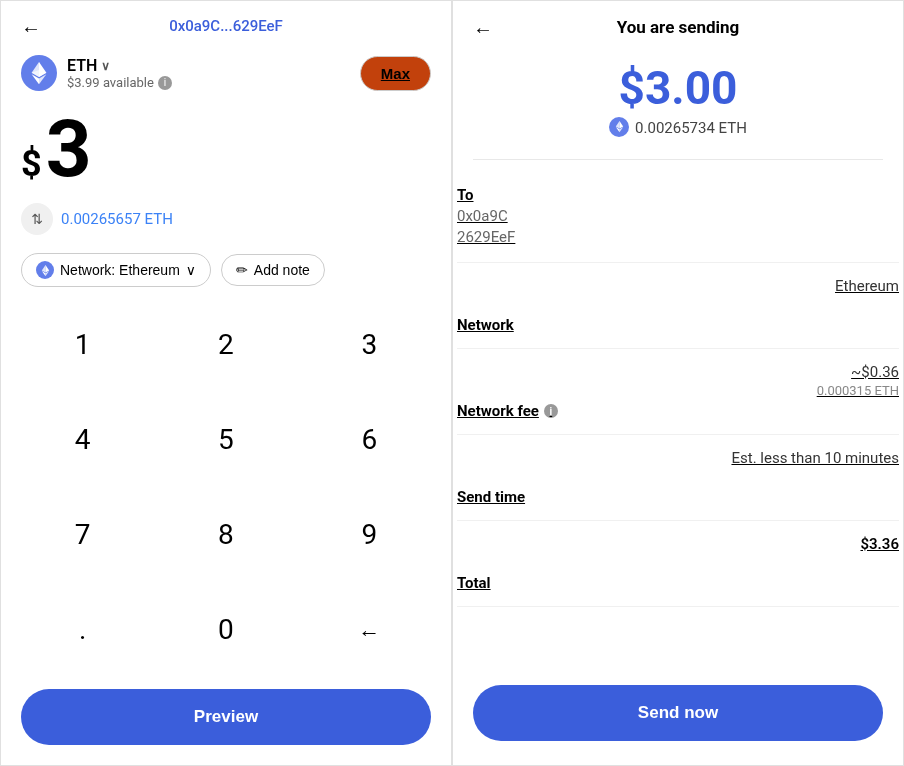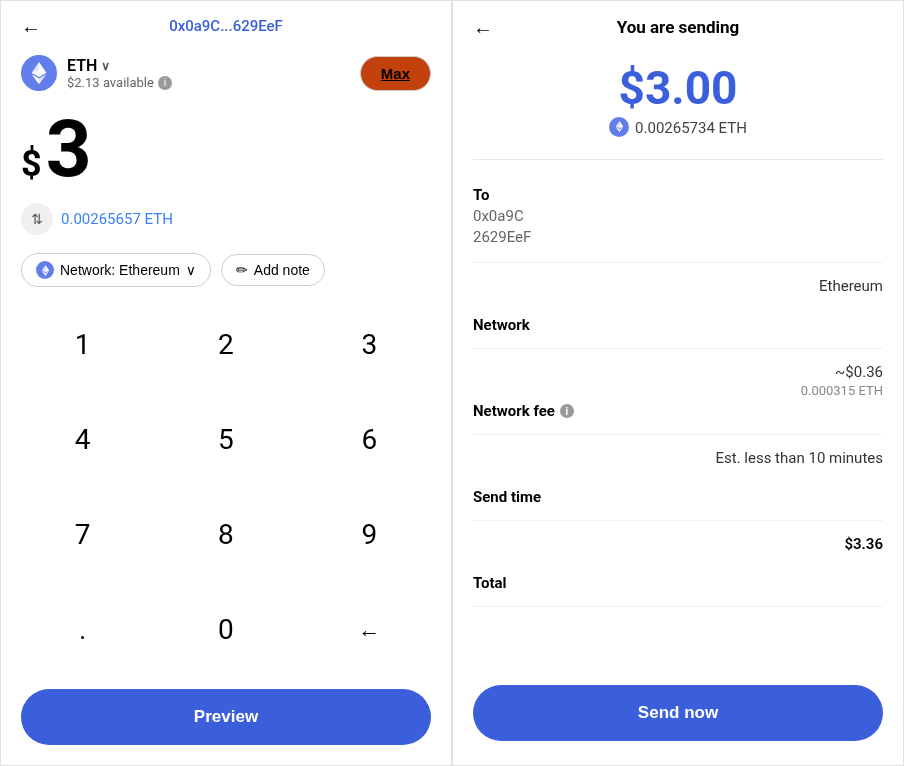--- a/index.html
+++ b/index.html
@@ -300,22 +300,23 @@
       font-size: 11px;
     }
 
     .divider {
       height: 1px;
       background: #e8e8e8;
       margin: 12px 20px;
     }
 
     .detail-section {
-      padding: 0 20px;
+      padding: 0 4px;
       flex: 1;
+      text-decoration: underline;
     }
     .detail-row {
       padding: 14px 0;
       border-bottom: 1px solid #f0f0f0;
     }
     .detail-label {
       font-size: 15px;
       font-weight: 700;
       color: #000;
       margin-bottom: 2px;
@@ -392,21 +393,21 @@
             <path d="M9 15.12L1.64 10.87L9 8.09V15.12Z" fill="white" opacity="0.6"></path>
             <path d="M16.36 10.87L9 15.12V8.09L16.36 10.87Z" fill="white" opacity="0.8"></path>
           </svg>
         </div>
         <div class="token-details">
           <div class="token-name">
             <span>ETH</span>
             <span class="chevron">∨</span>
           </div>
           <div class="token-available">
-            <span>$2.13 available</span>
+            <span>$3.99 available</span>
             <span class="info-icon">i</span>
           </div>
         </div>
       </div>
       <button class="max-btn">Max</button>
     </div>
 
     <div class="amount-display">
       <span class="dollar-sign">$</span>
       <span class="amount-number">3</span>

